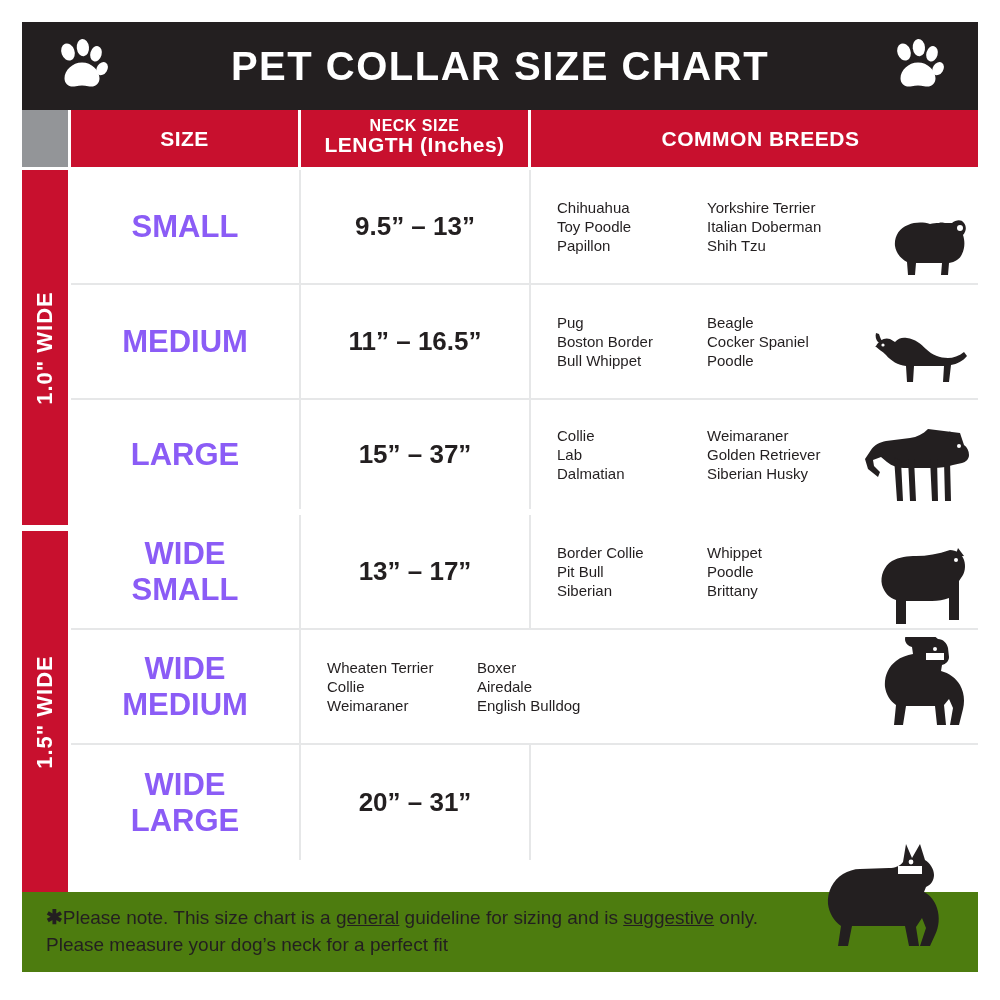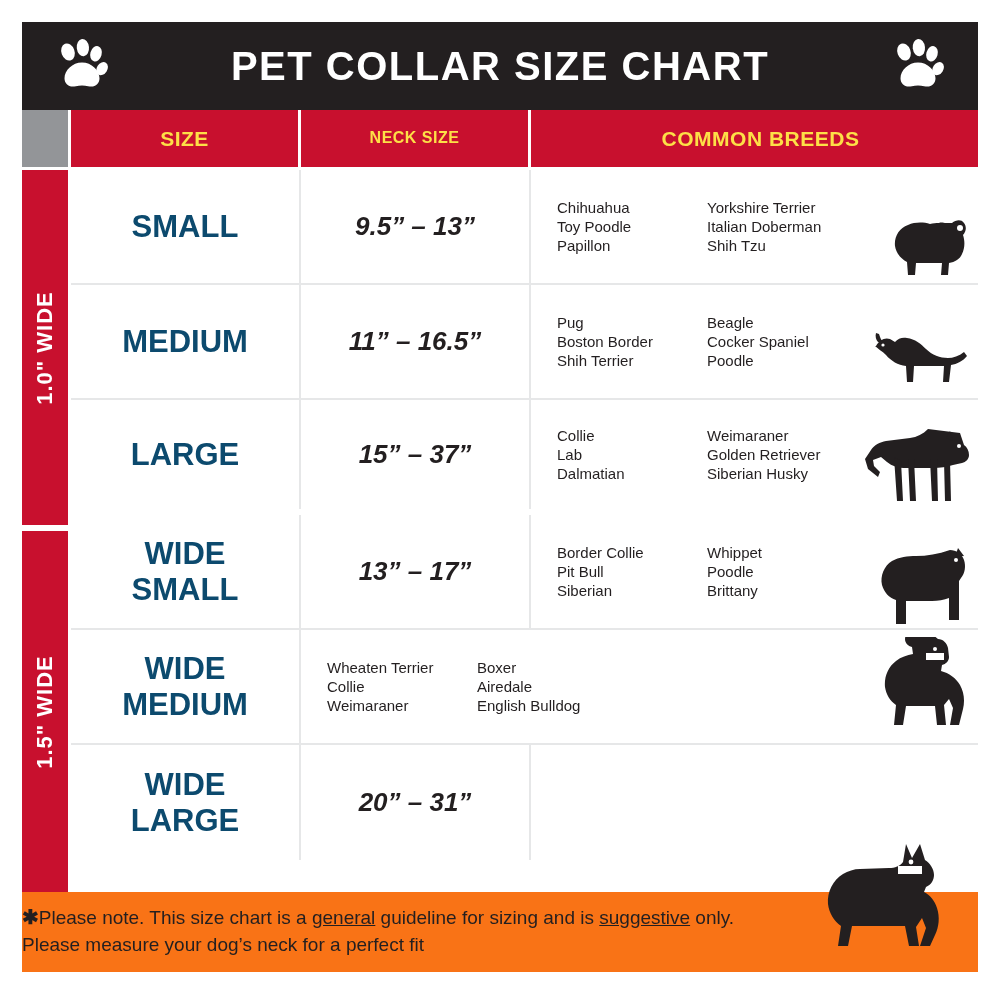--- a/index.html
+++ b/index.html
@@ -71,21 +71,21 @@
   .main-col {
     flex:1 1 auto;
     display:flex;
     flex-direction:column;
     border-left:3px solid #ffffff;
   }
   .head-row {
     display:flex;
     height:60px;
     background:#c8102e;
-    color:#fde047;
+    color:#ffffff;
     border-bottom:3px solid #ffffff;
   }
   .head-cell {
     display:flex;
     align-items:center;
     justify-content:center;
     font-weight:bold;
     font-size:21px;
     letter-spacing:.5px;
     position:relative;
@@ -105,34 +105,33 @@
   .row.last { border-bottom:none; }
   .cell {
     display:flex;
     align-items:center;
   }
   .cell.size {
     width:230px;
     justify-content:center;
     font-size:31px;
     font-weight:bold;
-    color:#0c4a6e;
+    color:#8b5cf6;
     text-align:center;
     line-height:36px;
     flex-direction:column;
     border-right:2px solid #e6e7e8;
   }
   .cell.len {
     width:230px;
     justify-content:center;
     font-size:26px;
     font-weight:bold;
     color:#231f20;
     border-right:2px solid #e6e7e8;
-    font-style:italic;
   }
   .cell.breeds {
     flex:1 1 auto;
     position:relative;
     padding-left:26px;
     align-items:center;
   }
   .breed-cols {
     display:flex;
     gap:22px;
@@ -144,23 +143,23 @@
   .bcol1 { width:128px; }
   .bcol2 { width:150px; }
   .dog {
     position:absolute;
     right:6px;
     bottom:2px;
     fill:#231f20;
   }
   
   .footer {
-    background:#f97316;
+    background:#4d7c0f;
     color:#231f20;
-    padding:12px 16px 14px 0;
+    padding:12px 16px 14px 24px;
     font-size:19px;
     line-height:27px;
     position:relative;
   }
   .footer u { text-decoration:underline; }
   .footer .star { font-size:20px; font-weight:bold; }
   .footer-dog {
     position:absolute;
     right:30px;
     bottom:0;
@@ -207,20 +206,21 @@
         <span>1.5" WIDE</span>
       </div>
     </div>
 
     <div class="main-col">
 
       <div class="head-row">
         <div class="head-cell c-size">SIZE</div>
         <div class="head-cell c-len">
           <div class="small-lbl">NECK SIZE</div>
+          <div>LENGTH (Inches)</div>
         </div>
         <div class="head-cell c-breeds">COMMON BREEDS</div>
       </div>
 
       <div class="row">
         <div class="cell size">
           <div>SMALL</div>
         </div>
         <div class="cell len">9.5” – 13”</div>
         <div class="cell breeds">
@@ -246,21 +246,21 @@
       <div class="row">
         <div class="cell size">
           <div>MEDIUM</div>
         </div>
         <div class="cell len">11” – 16.5”</div>
         <div class="cell breeds">
           <div class="breed-cols">
             <ul class="bcol1">
               <li>Pug</li>
               <li>Boston Border</li>
-              <li>Shih Terrier</li>
+              <li>Bull Whippet</li>
             </ul>
             <ul class="bcol2">
               <li>Beagle</li>
               <li>Cocker Spaniel</li>
               <li>Poodle</li>
             </ul>
           </div>
           <svg class="dog" width="100" height="68" viewBox="0 0 100 68">
             <path d="M4 18c3-6 9-9 14-7l5 3c3-4 8-5 12-4 8 1 14 6 19 11 6 6 14 9 22 9 5 0 11-2 16-6l3 4c-4 5-10 8-16 9l-2 17h-6l1-16H42l-1 16h-6l-1-16c-8-1-15-5-20-11-4-4-8-6-11-9z"></path>
             <path d="M6 14c-2-2-3-6-2-9l3 1c1 3 2 6 4 8z"></path>

